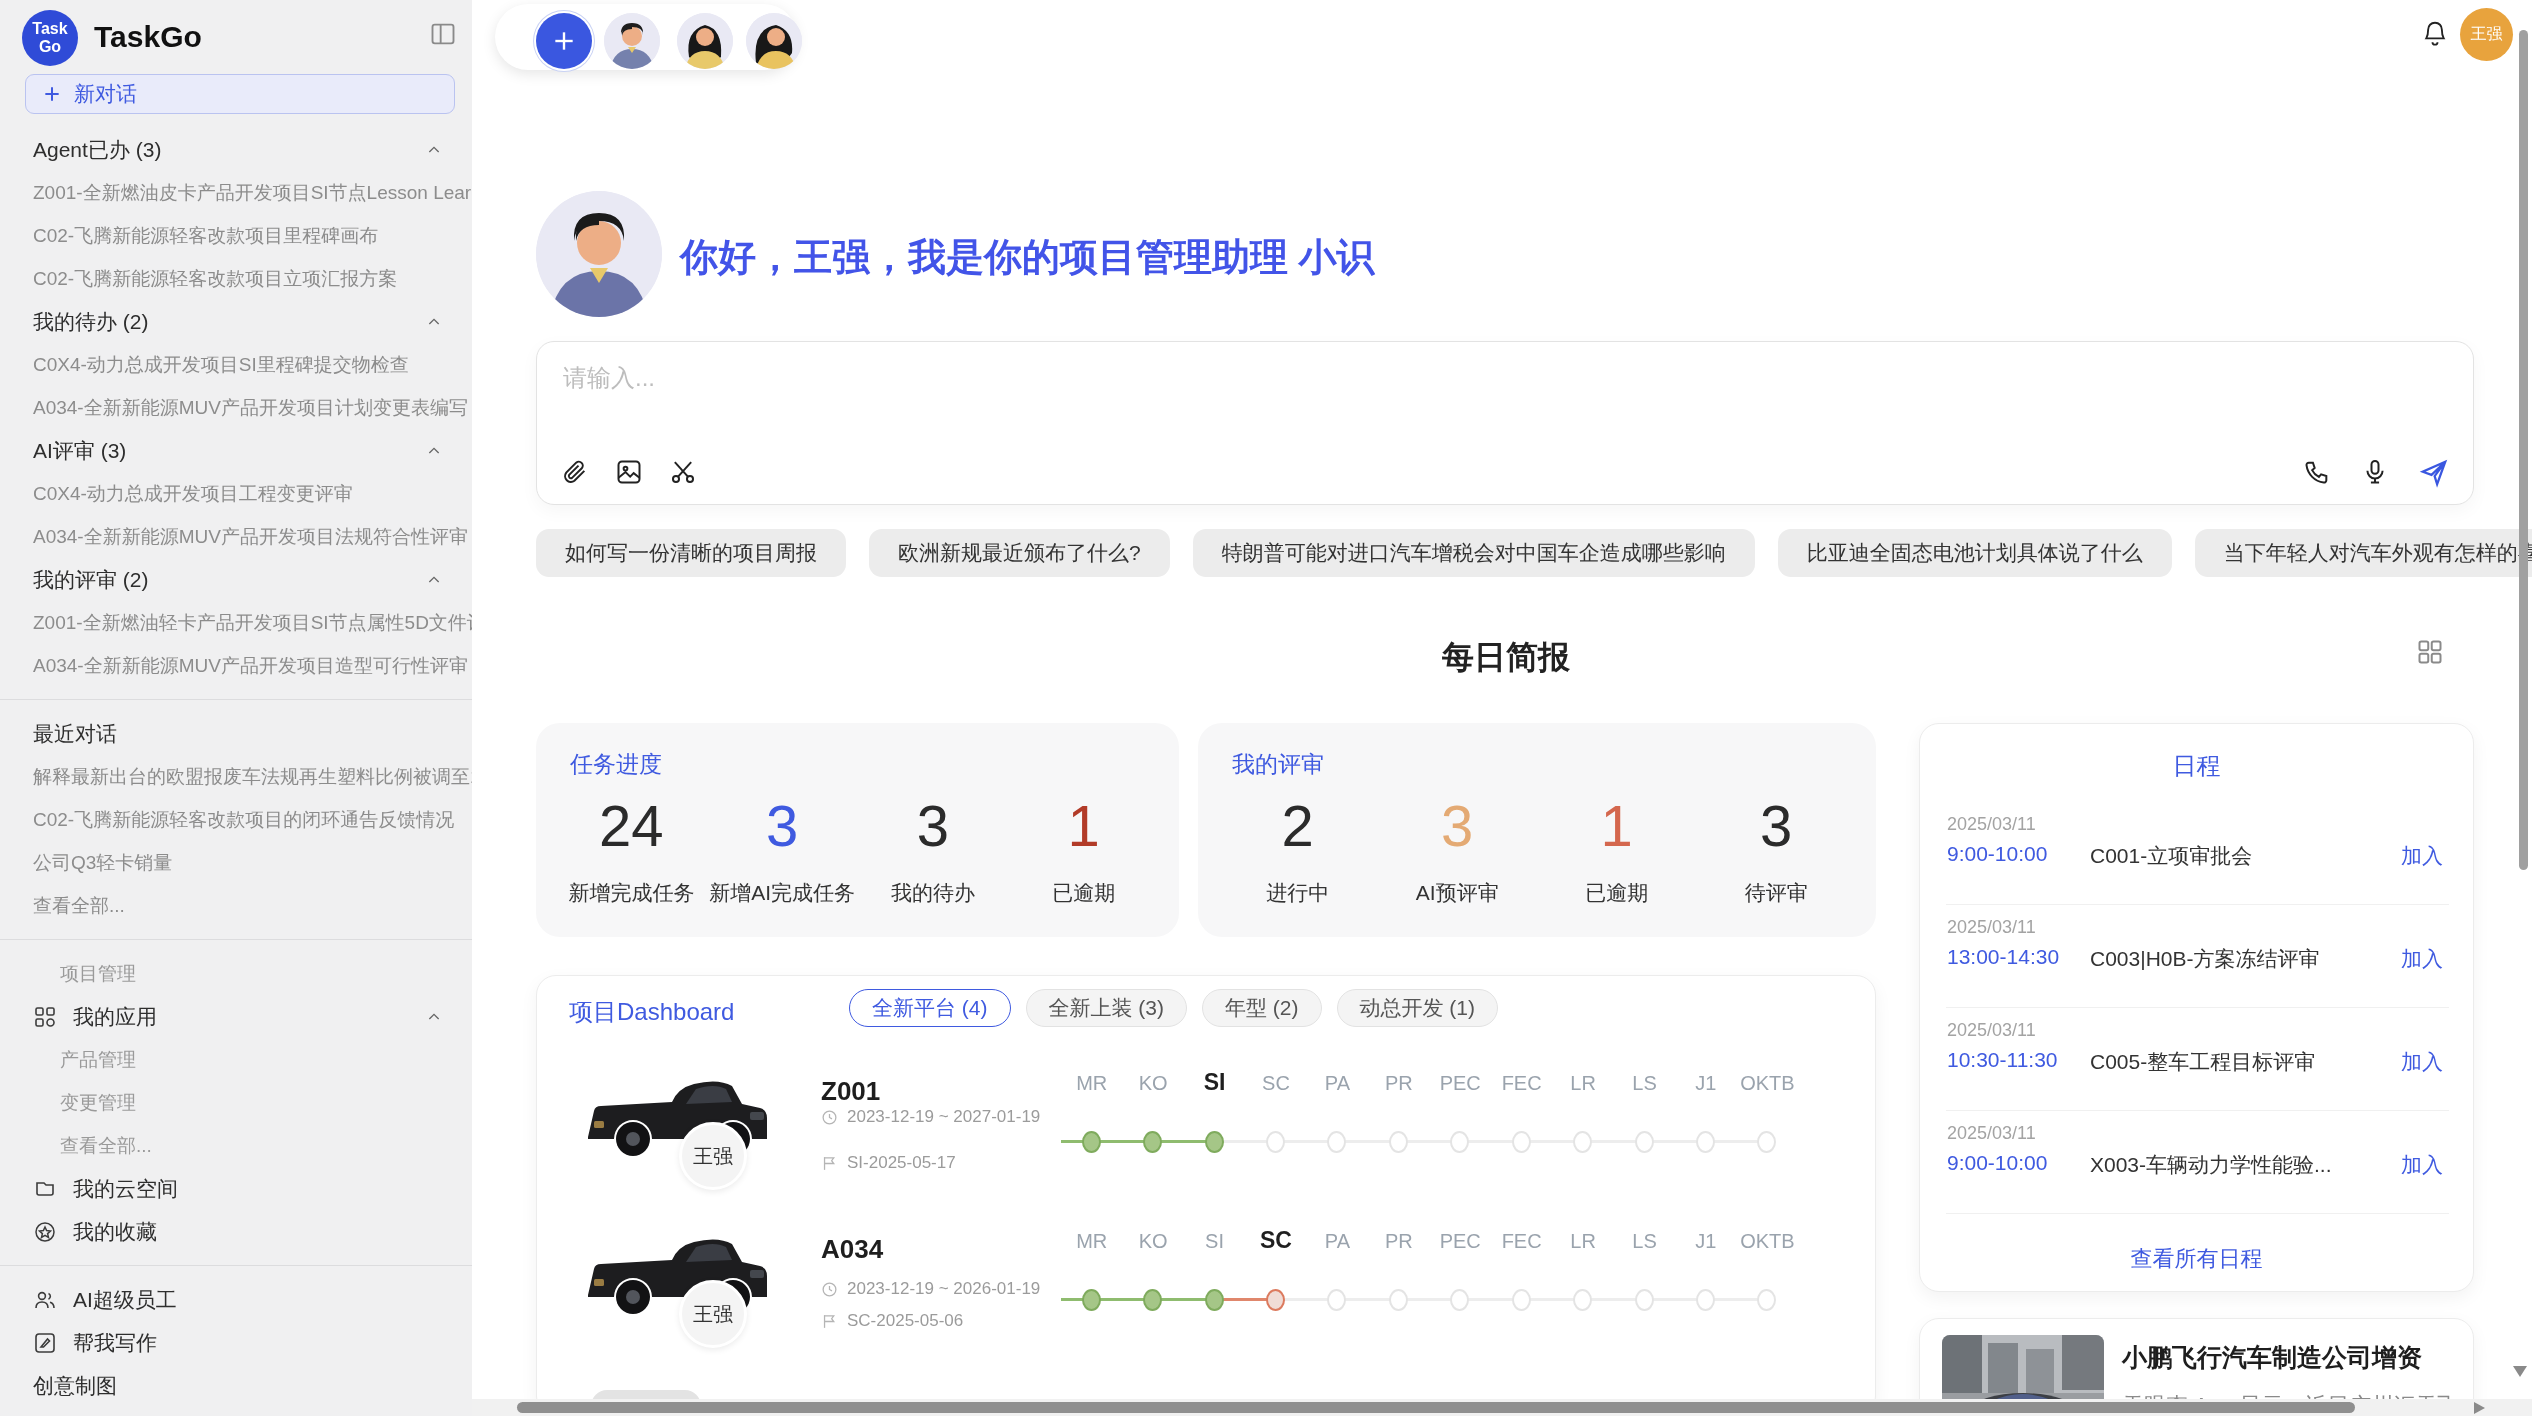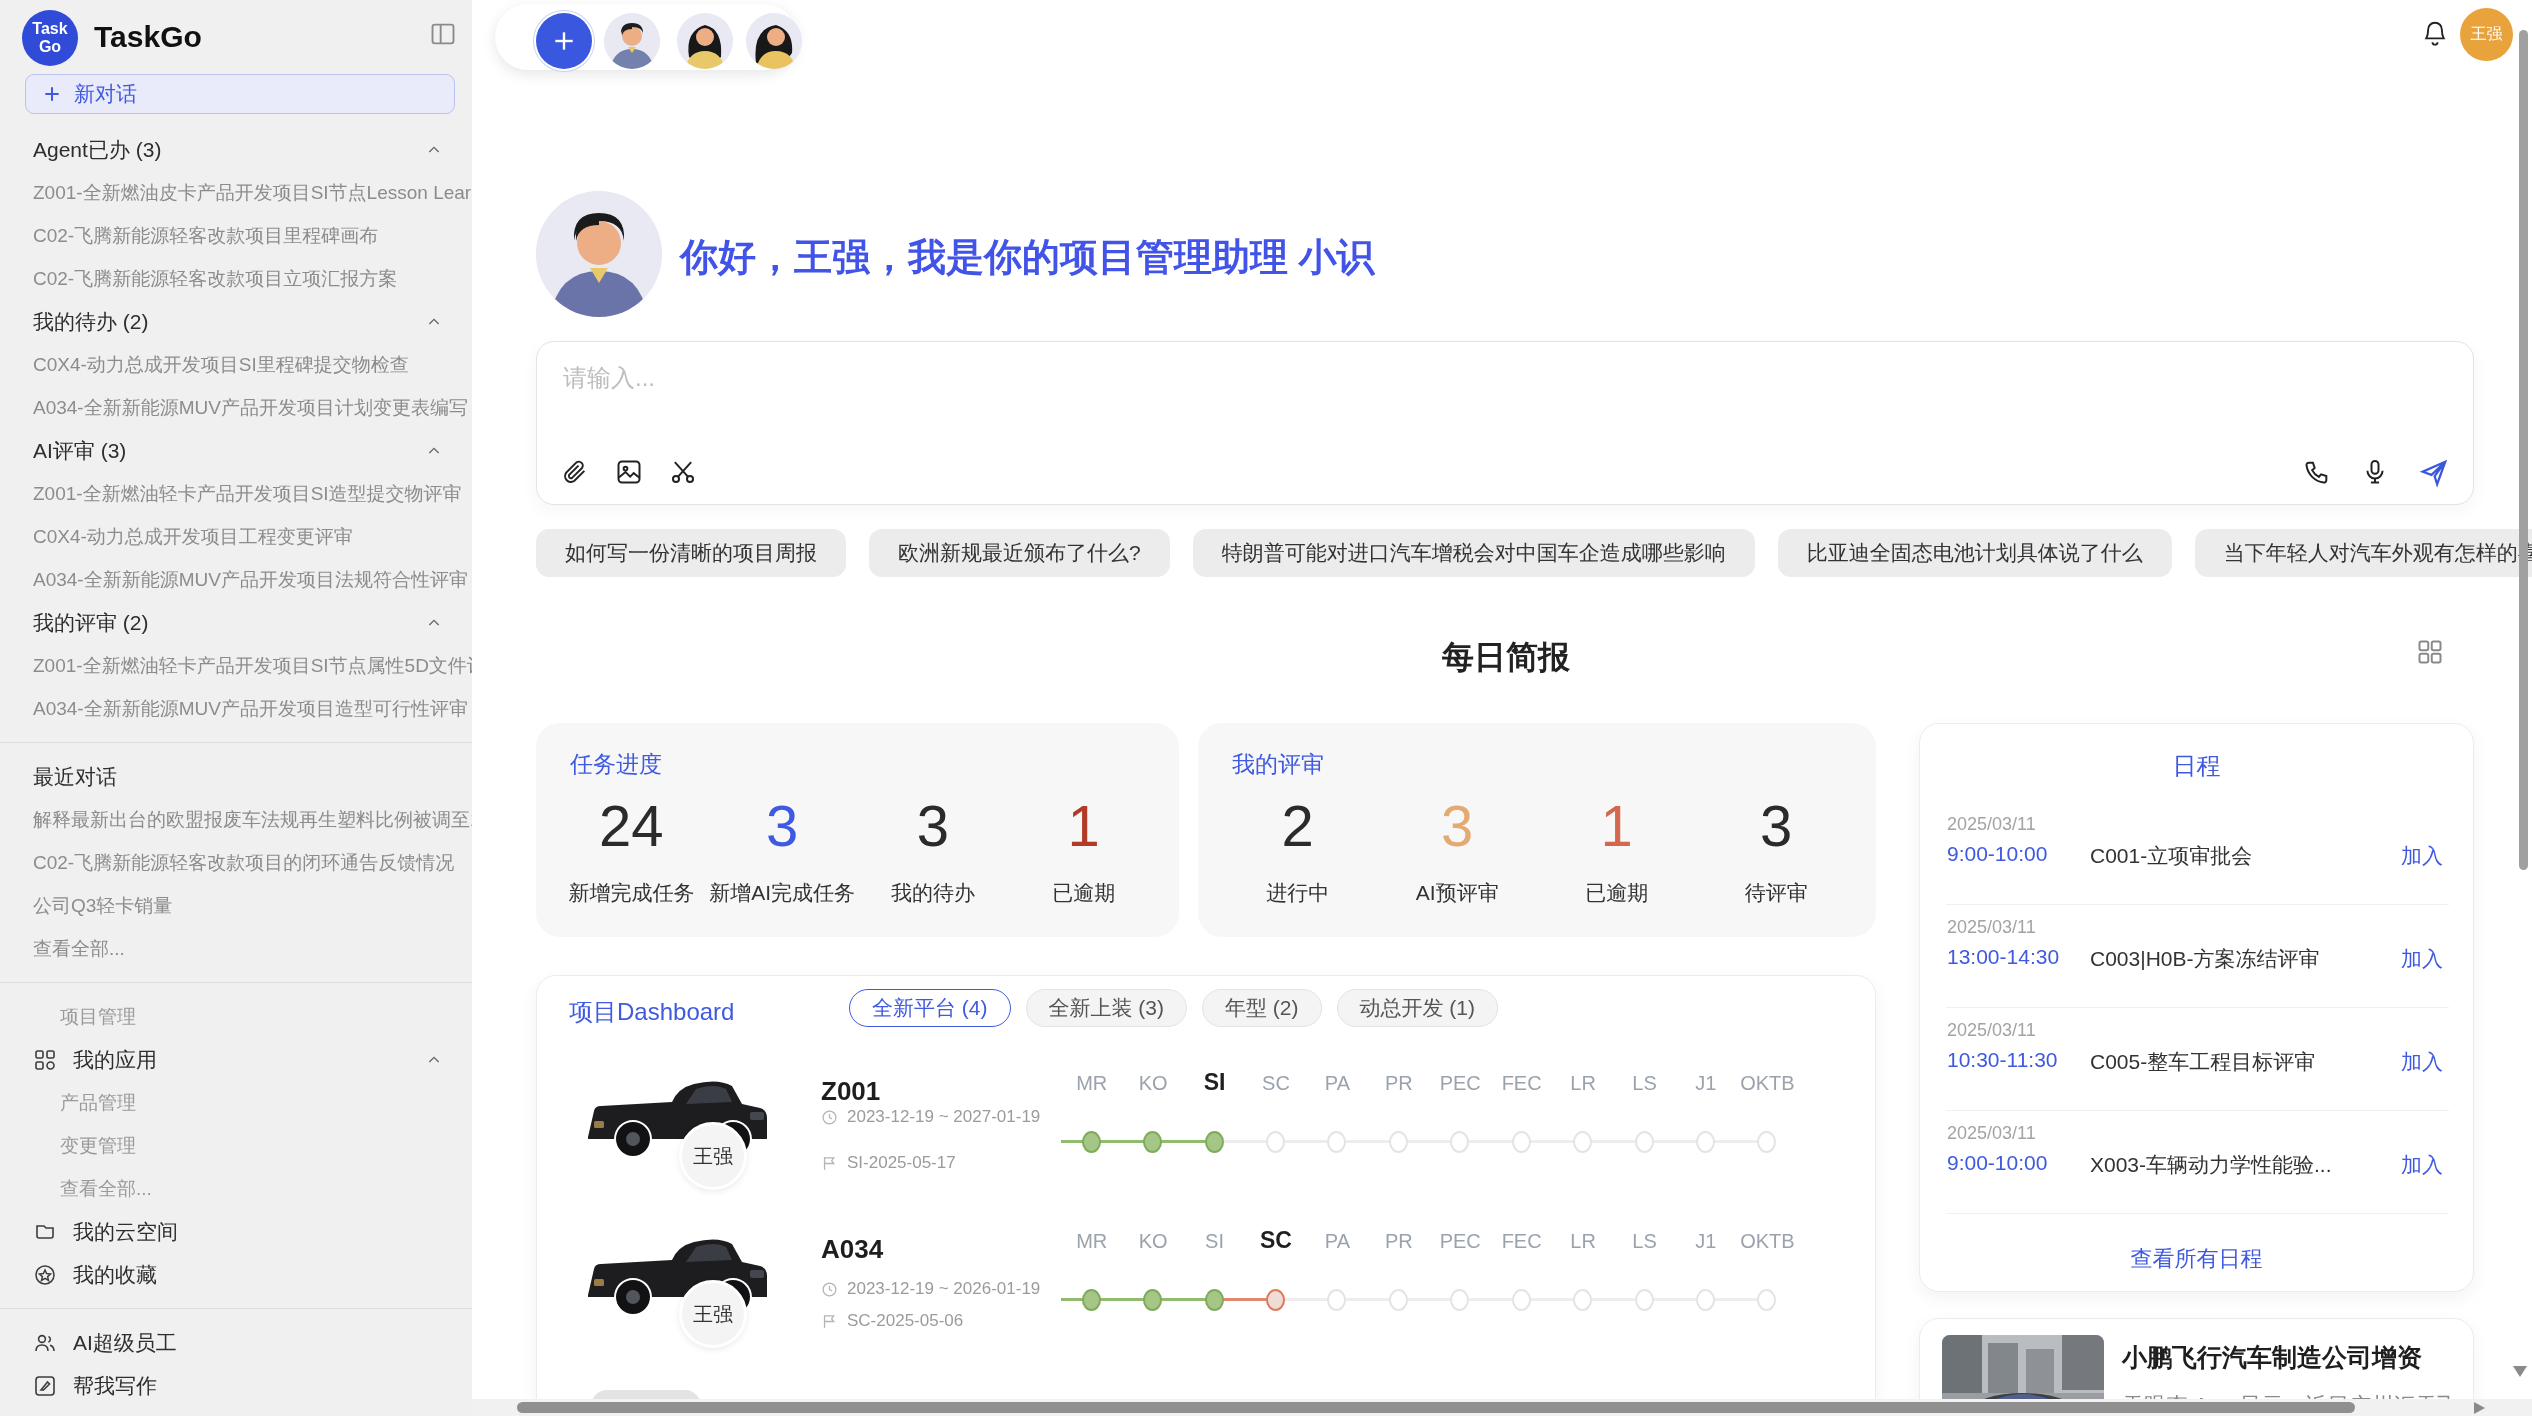--- a/index.html
+++ b/index.html
@@ -162,21 +162,20 @@
             <polyline points="5 15 12 8 19 15"></polyline>
           </svg>
         </span></div>
       <div class="sb-row sb-item">C0X4-动力总成开发项目SI里程碑提交物检查</div>
       <div class="sb-row sb-item">A034-全新新能源MUV产品开发项目计划变更表编写</div>
       <div class="sb-row sb-sec">AI评审 (3)<span class="chev">
           <svg viewBox="0 0 24 24" width="16" height="16" fill="none" stroke="currentColor" stroke-width="2">
             <polyline points="5 15 12 8 19 15"></polyline>
           </svg>
         </span></div>
-      <div class="sb-row sb-item">Z001-全新燃油轻卡产品开发项目SI造型提交物评审</div>
       <div class="sb-row sb-item">C0X4-动力总成开发项目工程变更评审</div>
       <div class="sb-row sb-item">A034-全新新能源MUV产品开发项目法规符合性评审</div>
       <div class="sb-row sb-sec">我的评审 (2)<span class="chev">
           <svg viewBox="0 0 24 24" width="16" height="16" fill="none" stroke="currentColor" stroke-width="2">
             <polyline points="5 15 12 8 19 15"></polyline>
           </svg>
         </span></div>
       <div class="sb-row sb-item">Z001-全新燃油轻卡产品开发项目SI节点属性5D文件评审</div>
       <div class="sb-row sb-item">A034-全新新能源MUV产品开发项目造型可行性评审</div>
       <div class="sb-div"></div>

